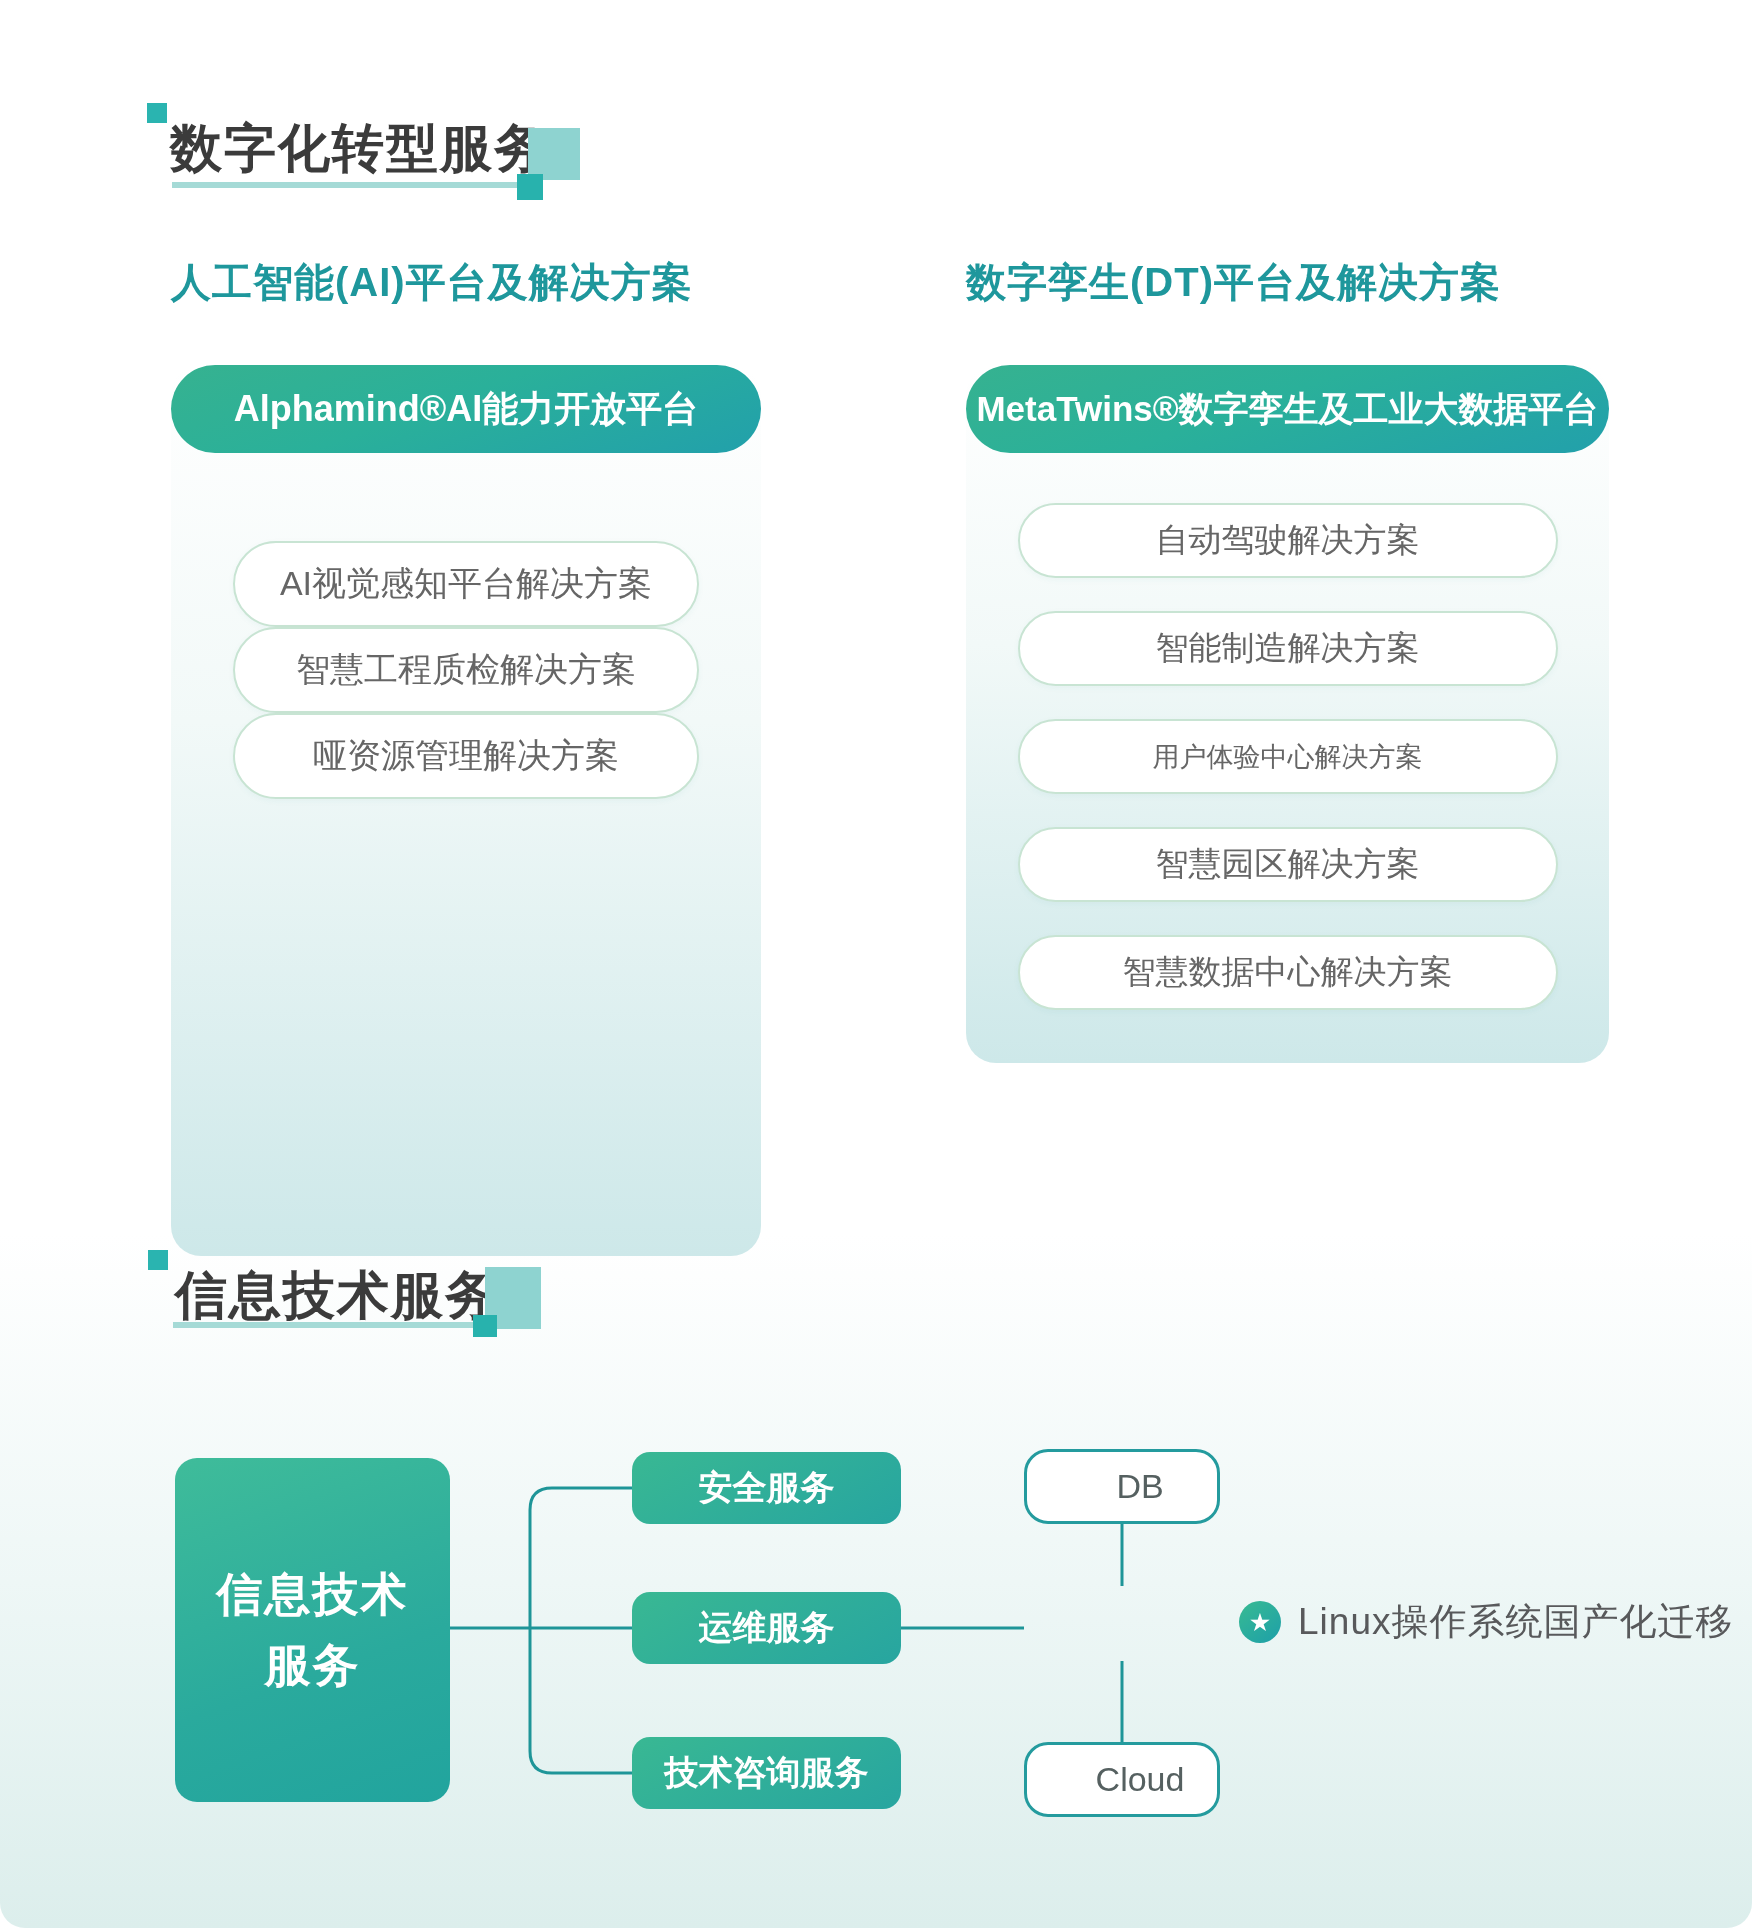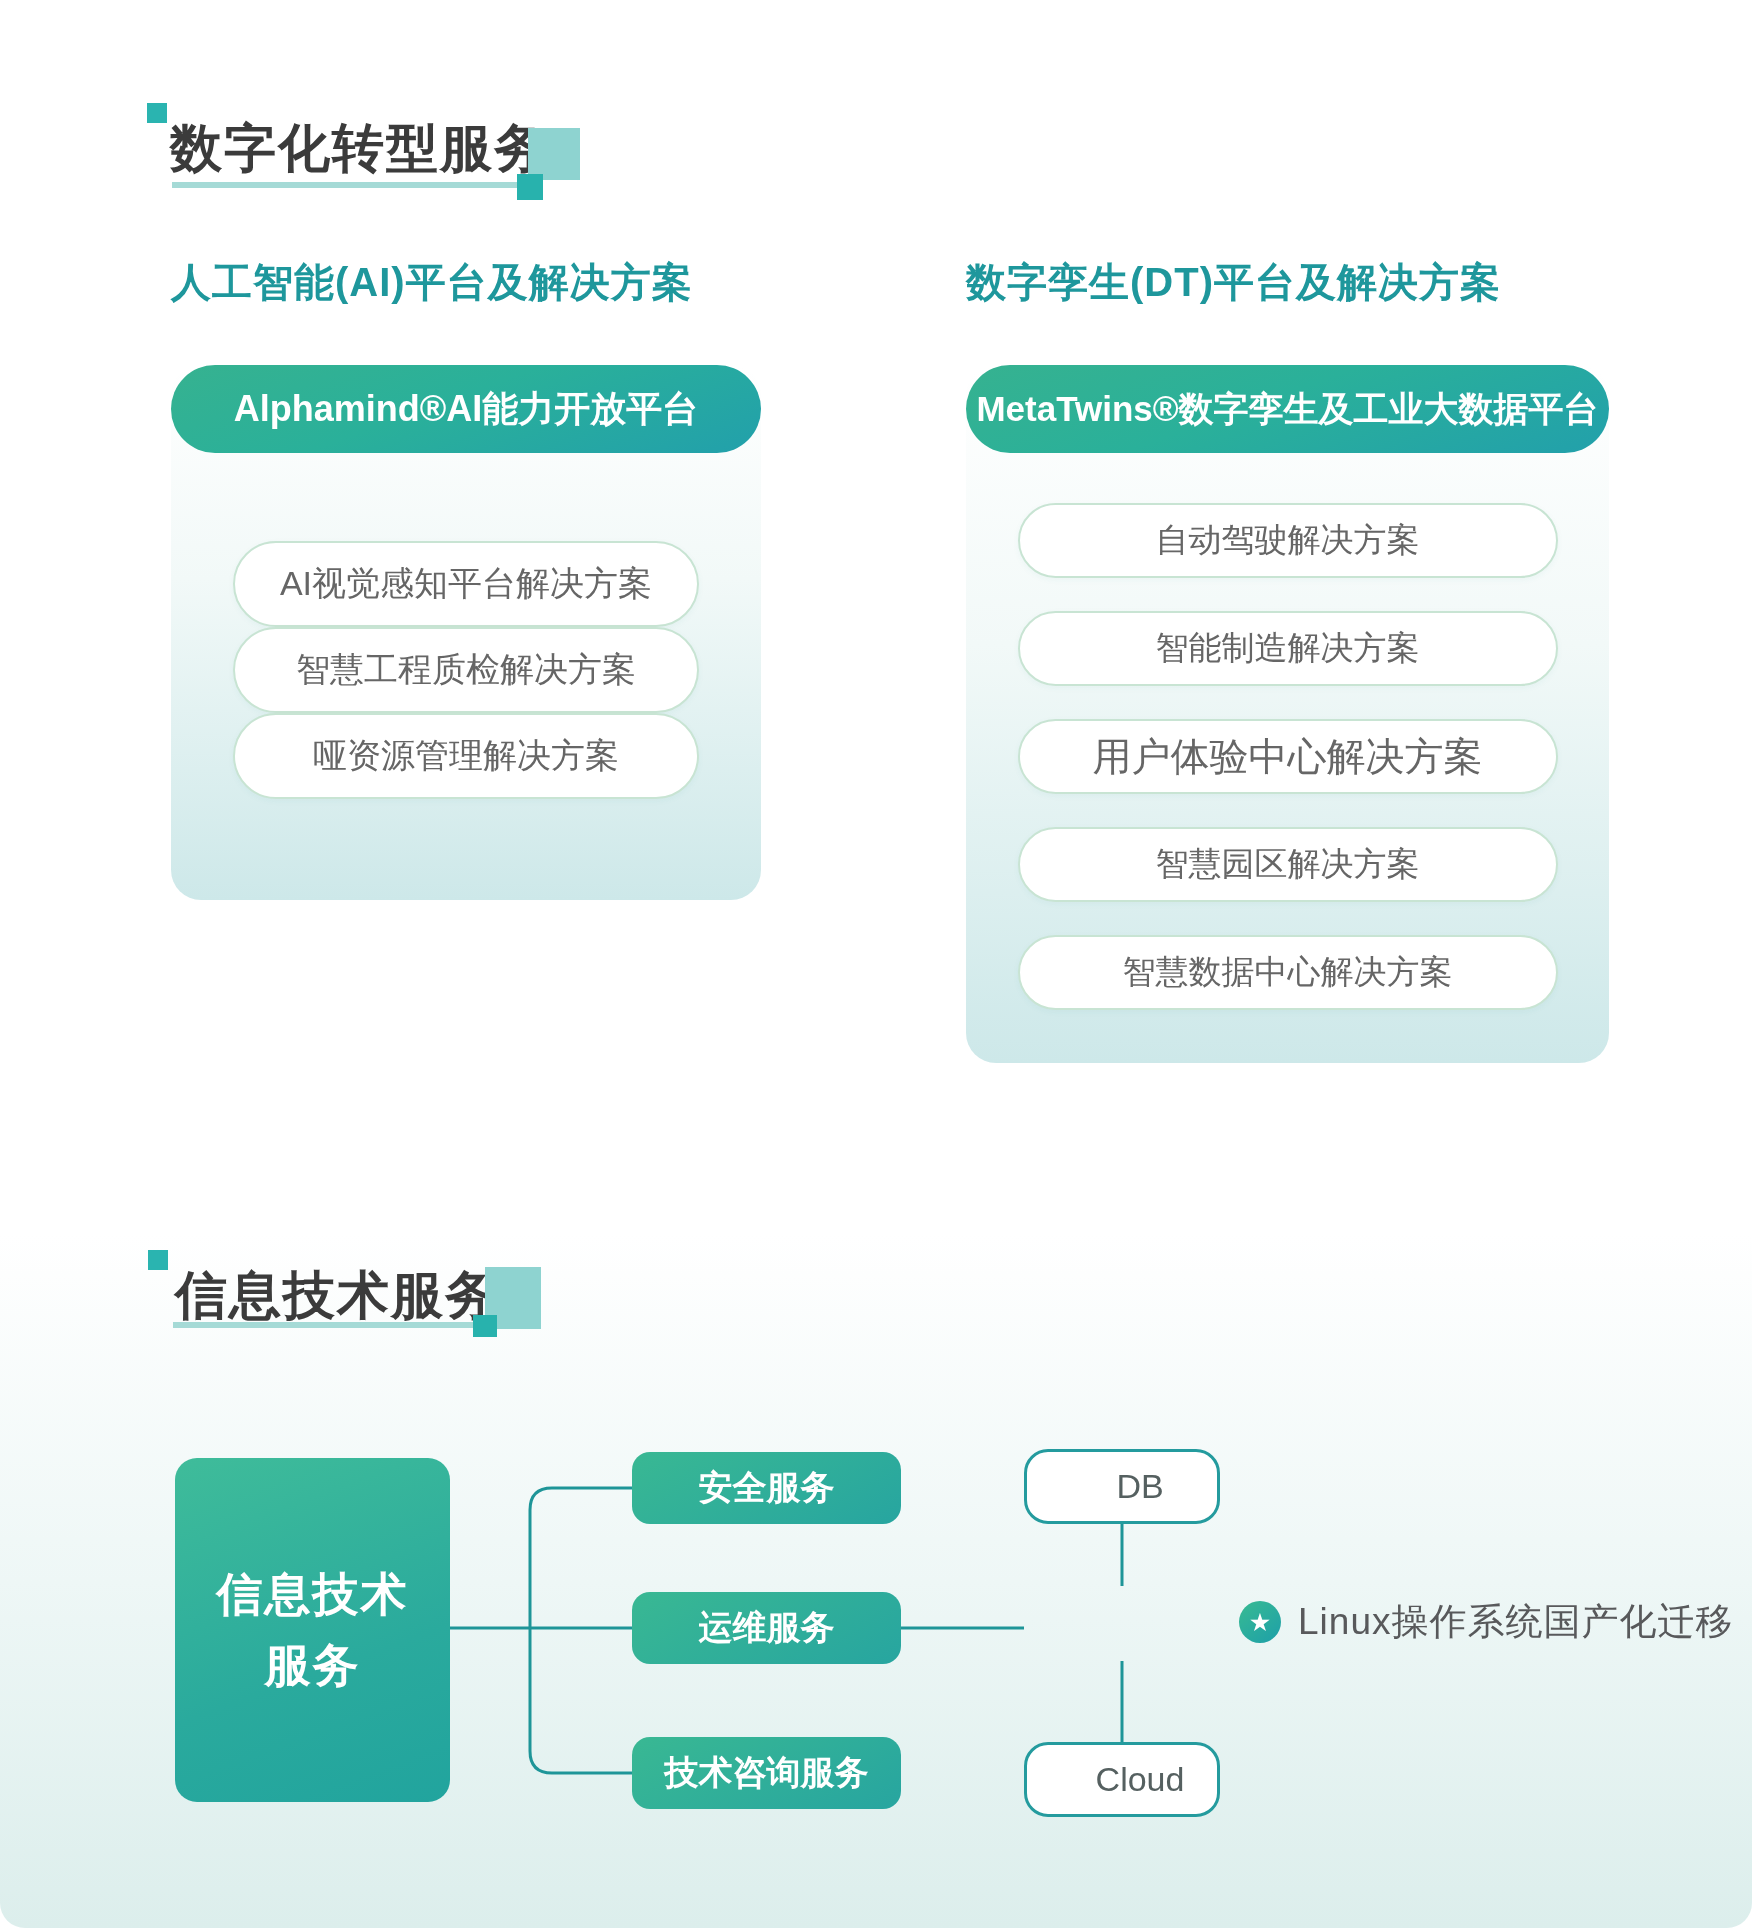--- a/index.html
+++ b/index.html
@@ -75,21 +75,21 @@
     <span class="sq-sm" style="left:7px;top:3px;"></span>
     <h1 class="title-text" style="left:30px;top:14px;">数字化转型服务</h1>
     <span class="underline" style="left:32px;top:82px;width:345px;"></span>
     <span class="sq-lg" style="left:388px;top:28px;width:52px;height:52px;"></span>
     <span class="sq-md" style="left:377px;top:74px;width:26px;height:26px;"></span>
   </div>
 
   <h2 class="col-heading" style="left:171px;top:255px;">人工智能(AI)平台及解决方案</h2>
   <h2 class="col-heading" style="left:966px;top:255px;">数字孪生(DT)平台及解决方案</h2>
 
-  <div class="card" style="left:171px;top:365px;width:590px;height:535px;">
+  <div class="card" style="left:171px;top:365px;width:590px;height:891px;">
     <div class="card-header" style="font-size:36px;">
       <span>Alphamind®AI能力开放平台</span>
     </div>
     <div class="pill-col" style="width:466px;margin-top:88px;">
       <div class="pill" style="height:82px;font-size:34px;">
         <span>AI视觉感知平台解决方案</span>
       </div>
       <div class="pill" style="height:82px;font-size:34px;">
         <span>智慧工程质检解决方案</span>
       </div>
@@ -103,21 +103,21 @@
     <div class="card-header" style="font-size:35px;">
       <span>MetaTwins®数字孪生及工业大数据平台</span>
     </div>
     <div class="pill-col" style="width:540px;margin-top:50px;gap:33px;">
       <div class="pill" style="height:71px;font-size:33px;">
         <span>自动驾驶解决方案</span>
       </div>
       <div class="pill" style="height:71px;font-size:33px;font-family:Liberation Mono, monospace;">
         <span>智能制造解决方案</span>
       </div>
-      <div class="pill" style="height:71px;font-size:39px;">
+      <div class="pill" style="height:71px;font-size:27px;">
         <span>用户体验中心解决方案</span>
       </div>
       <div class="pill" style="height:71px;font-size:33px;">
         <span>智慧园区解决方案</span>
       </div>
       <div class="pill" style="height:71px;font-size:33px;">
         <span>智慧数据中心解决方案</span>
       </div>
     </div>
   </div>

